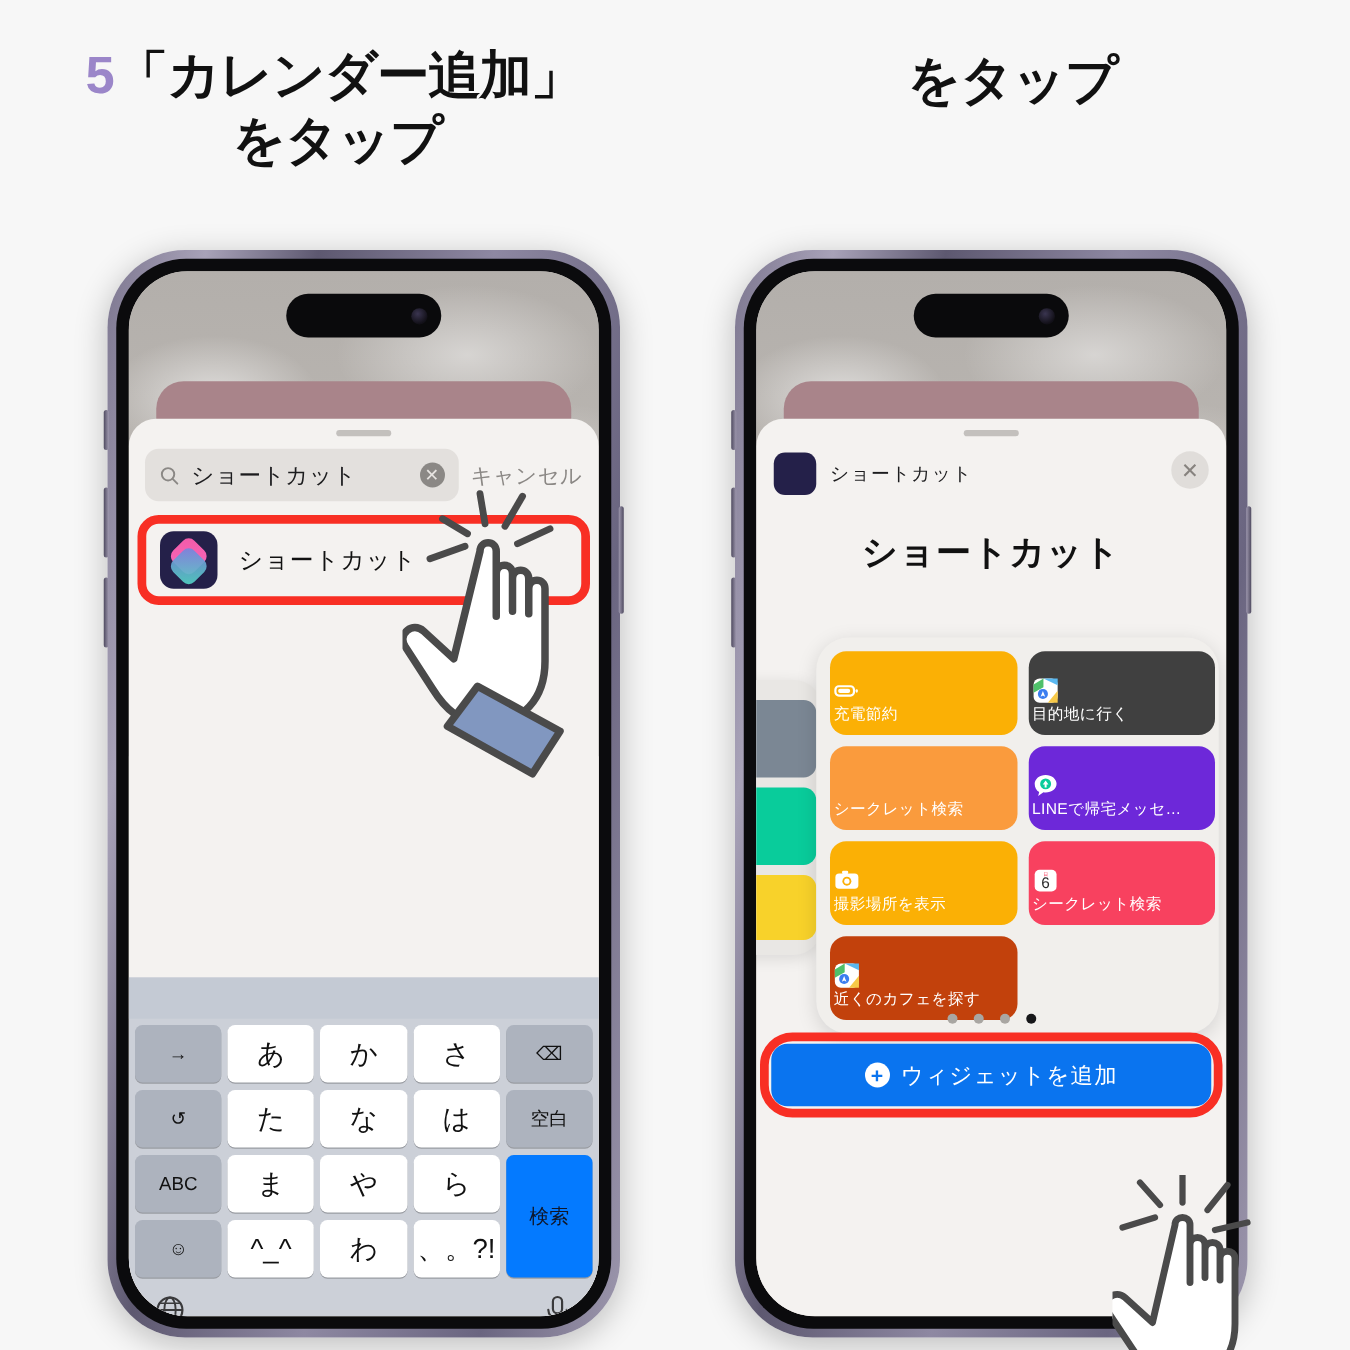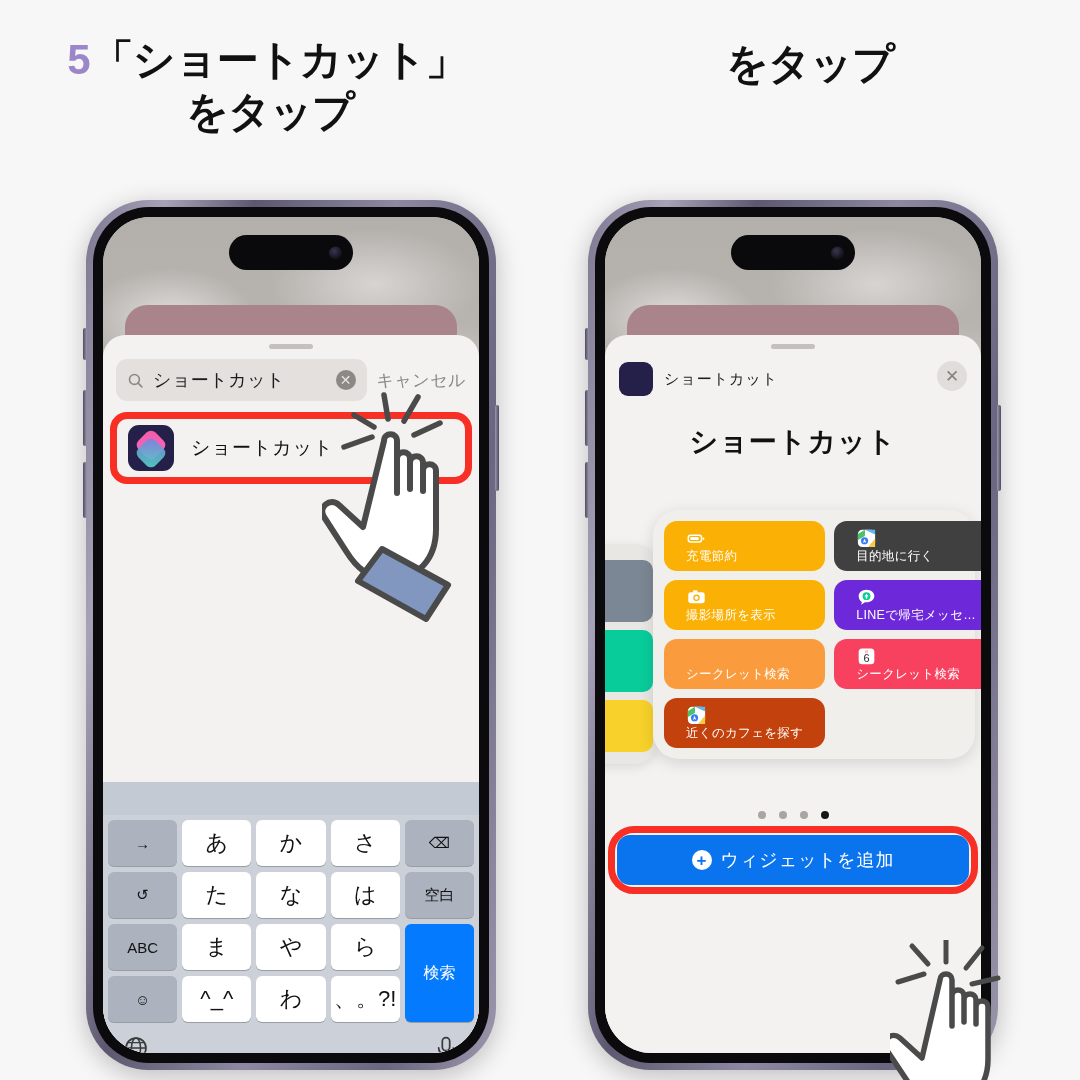--- a/index.html
+++ b/index.html
@@ -140,21 +140,21 @@
 
   
   .kbd-grid { display:flex; gap:5px; padding:5px 5px 0 5px; }
   .kcol { display:flex; flex-direction:column; gap:6px; flex:1; }
   .kcol.rightcol { flex:1; }
   .kcell { height:46px; border-radius:6px; background:#fff;
            display:flex; align-items:center; justify-content:center;
            font-size:22px; color:#111; box-shadow:0 1px 0 rgba(0,0,0,.25); }
   .kcell.fn { background:#adb3be; }
   .kcell.fn.small { font-size:15px; }
-  .kcell.tall { height:98px; background:#047aff; color:#ffffff; font-size:16px; }
+  .kcell.tall { height:98px; background:#047aff; color:#0f172a; font-size:16px; }
 
   
   .wsheet {
     position:absolute; left:0; right:0; bottom:0; top:118px;
     background:#f4f2f0; border-radius:22px 22px 0 0;
   }
   .wtop { display:flex; align-items:center; padding:13px 14px 0 14px; gap:11px;
           position:relative; }
   .w-appicon { width:34px; height:34px; border-radius:9px; flex:none;
                background:#242049; position:relative; overflow:hidden; }
@@ -186,21 +186,21 @@
 
   .wcard {
     position:absolute; left:48px; width:322px; top:0;
     background:#f1efec; border-radius:26px; padding:11px 9px 11px 11px;
     box-shadow:0 4px 16px rgba(0,0,0,.13);
   }
   .wgrid { display:flex; gap:9px; }
   .wcol { display:flex; flex-direction:column; gap:9px; flex:1; }
   .wcol.r { margin-right:-6px; }
   .tile {
-    height:50px; border-radius:13px; padding:8px 22px;
+    height:67px; border-radius:13px; padding:8px 3px;
     display:flex; flex-direction:column; justify-content:flex-end;
     position:relative; overflow:hidden;
   }
   .tile .ticon { width:21px; height:21px; }
   .tile .tlabel { font-size:12.5px; color:#fff; letter-spacing:.3px;
                   white-space:nowrap; overflow:hidden; }
 
   .dots { position:absolute; left:0; right:0; top:476px;
           display:flex; justify-content:center; gap:13px; }
   .dot { width:8px; height:8px; border-radius:50%; background:#a9a6a2; }
@@ -222,21 +222,21 @@
   .hand { position:absolute; pointer-events:none; }
   .hand-l { left:322px; top:385px; width:210px; height:250px; }
   .hand-r { left:890px; top:940px; width:200px; height:145px; }
 </style>
 </head>
 <body>
 
 <div class="headers">
   <div class="hdr hdr-l">
     <div class="hdr-line1">
-      <span class="step-num">5</span><span>「ショートカット」</span>
+      <span class="step-num">5</span><span>「カレンダー追加」</span>
     </div>
     <div class="hdr-line2">をタップ</div>
   </div>
   <div class="hdr hdr-r">
     <div class="hdr-line2">をタップ</div>
   </div>
 </div>
 
 <div class="phone phone-l">
   <div class="side-btn sb1"></div>
@@ -369,33 +369,33 @@
 
                 <div class="tile" style="background:#fbb005">
                   <svg class="ticon" viewBox="0 0 24 24">
                     <rect x="1.5" y="8" width="17" height="8.5" rx="3.2" fill="none" stroke="#fff" stroke-width="2"></rect>
                     <rect x="4" y="10.3" width="11" height="3.9" rx="1.8" fill="#fff"></rect>
                     <rect x="20" y="10.7" width="2" height="3.2" rx="1" fill="#fff"></rect>
                   </svg>
                   <span class="tlabel">充電節約</span>
                 </div>
 
+                <div class="tile" style="background:#fa9b3d">
+                  <span class="ticon"></span>
+                  <span class="tlabel">シークレット検索</span>
+                </div>
+
                 <div class="tile" style="background:#fbb005">
                   <svg class="ticon" viewBox="0 0 24 24">
                     <rect x="1.5" y="5.5" width="21" height="14" rx="3.4" fill="#fff"></rect>
                     <circle cx="12" cy="12.5" r="4.1" fill="#fbb005"></circle>
                     <circle cx="12" cy="12.5" r="2.4" fill="#fff"></circle>
                     <rect x="7.6" y="3" width="5.6" height="3" rx="1.2" fill="#fff"></rect>
                   </svg>
                   <span class="tlabel">撮影場所を表示</span>
-                </div>
-
-                <div class="tile" style="background:#fa9b3d">
-                  <span class="ticon"></span>
-                  <span class="tlabel">シークレット検索</span>
                 </div>
 
                 <div class="tile" style="background:#c2410c">
                   <svg class="ticon" viewBox="0 0 24 24">
                     <rect x="1" y="1" width="22" height="22" rx="5.5" fill="#fff"></rect>
                     <path d="M1 6.5 L10 1 L10 9 L1 14 Z" fill="#4fc06a"></path>
                     <path d="M10 1 L23 7 L23 1 Z" fill="#5ab8f0"></path>
                     <path d="M14 23 L23 23 L23 12 Z" fill="#f7c948"></path>
                     <circle cx="9.5" cy="15" r="4.6" fill="#3b7ef0"></circle>
                     <path d="M9.5 12.3 L11.6 17.6 L9.5 16.5 L7.4 17.6 Z" fill="#fff"></path>

